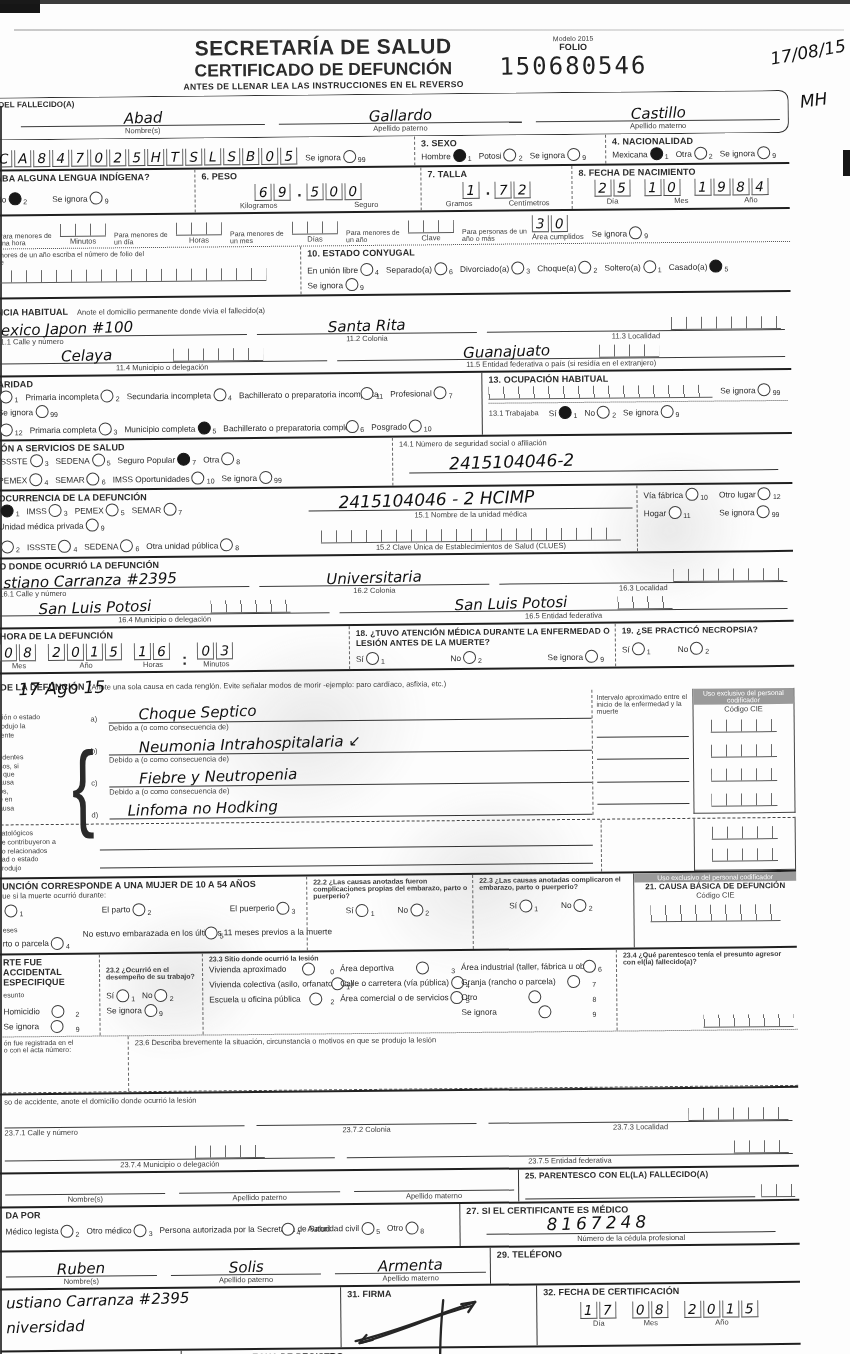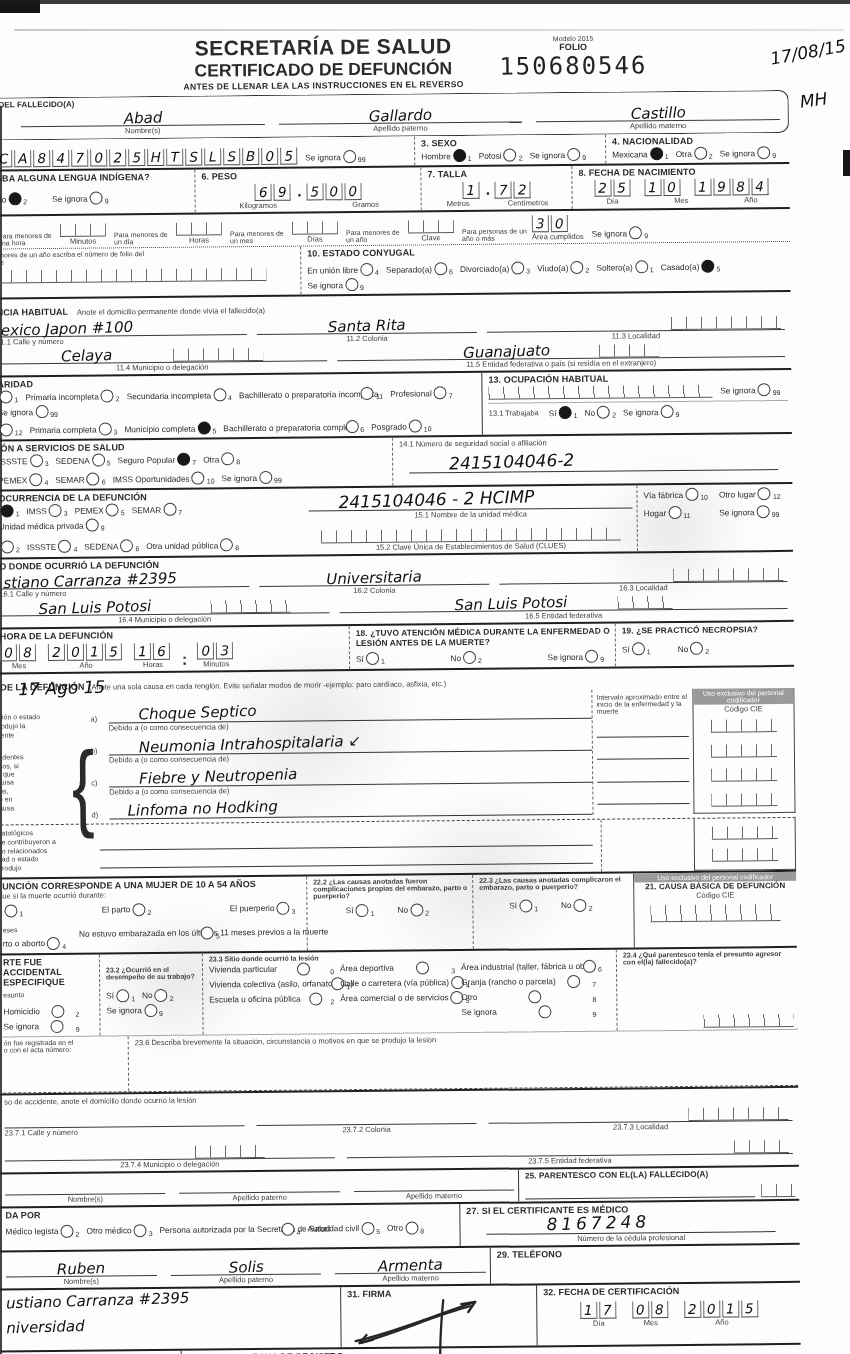--- a/index.html
+++ b/index.html
@@ -214,37 +214,37 @@
             </span>
           <span style="font-weight:bold;"> . </span>
           <span class="cg">
               <span class="cell">5</span>
               <span class="cell">0</span>
               <span class="cell">0</span>
             </span>
         </div>
         <div class="row sl" style="justify-content:space-around;">
             <span>Kilogramos</span>
-            <span>Gramos</span>
+            <span>Seguro</span>
           </div>
       </div>
       <div class="pad dl" style="width:140px;">
         <div class="t">7. TALLA</div>
         <div class="ctr" style="margin-top:2px;">
           <span class="cg">
               <span class="cell">1</span>
             </span>
           <span style="font-weight:bold;"> . </span>
           <span class="cg">
               <span class="cell">7</span>
               <span class="cell">2</span>
             </span>
         </div>
         <div class="row sl" style="justify-content:space-around;">
-            <span>Metros</span>
+            <span>Gramos</span>
             <span>Centímetros</span>
           </div>
       </div>
       <div class="pad dl grow">
         <div class="t">8. FECHA DE NACIMIENTO</div>
         <div class="ctr" style="margin-top:2px;display:flex;gap:12px;justify-content:center;">
           <span class="cg">
               <span class="cell">2</span>
               <span class="cell">5</span>
             </span>
@@ -316,21 +316,21 @@
               <span class="ol">Separado(a)</span>
               <span class="c"></span>
               <span class="on">6</span>
             </span>
             <span class="opt">
               <span class="ol">Divorciado(a)</span>
               <span class="c"></span>
               <span class="on">3</span>
             </span>
             <span class="opt">
-              <span class="ol">Viudo(a)</span>
+              <span class="ol">Choque(a)</span>
               <span class="c"></span>
               <span class="on">2</span>
             </span>
             <span class="opt">
               <span class="ol">Soltero(a)</span>
               <span class="c"></span>
               <span class="on">1</span>
             </span>
             <span class="opt">
               <span class="ol">Casado(a)</span>
@@ -831,21 +831,21 @@
             </span>
             <span class="opt">
               <span class="ol">El puerperio</span>
               <span class="c"></span>
               <span class="on">3</span>
             </span>
           </div>
         <div class="row" style="align-items:center;gap:6px;">
           <span><span class="tiny">eses</span><span class="opts">
                 <span class="opt">
-                  <span class="ol">rto o aborto</span>
+                  <span class="ol">rto o parcela</span>
                   <span class="c"></span>
                   <span class="on">4</span>
                 </span>
               </span></span>
           <span class="opts" style="font-size:7.5px;">
               <span class="opt">
                 <span class="ol">No estuvo embarazada en los últimos 11 meses previos a la muerte</span>
                 <span class="c"></span>
                 <span class="on">5</span>
               </span>
@@ -927,21 +927,21 @@
                 <span class="c"></span>
                 <span class="on">9</span>
               </span>
             </div>
         </div>
         <div class="pad dl grow">
           <div class="tiny" style="font-weight:bold;">23.3 Sitio donde ocurrió la lesión</div>
           <div class="row" style="gap:6px;">
             <div class="opts-v" style="width:125px;">
                 <span class="opt">
-                  <span class="ol">Vivienda particular</span>
+                  <span class="ol">Vivienda aproximado</span>
                   <span class="c"></span>
                   <span class="on">0</span>
                 </span>
                 <span class="opt">
                   <span class="ol">Vivienda colectiva (asilo, orfanato, etc.)</span>
                   <span class="c"></span>
                   <span class="on">1</span>
                 </span>
                 <span class="opt">
                   <span class="ol">Escuela u oficina pública</span>

